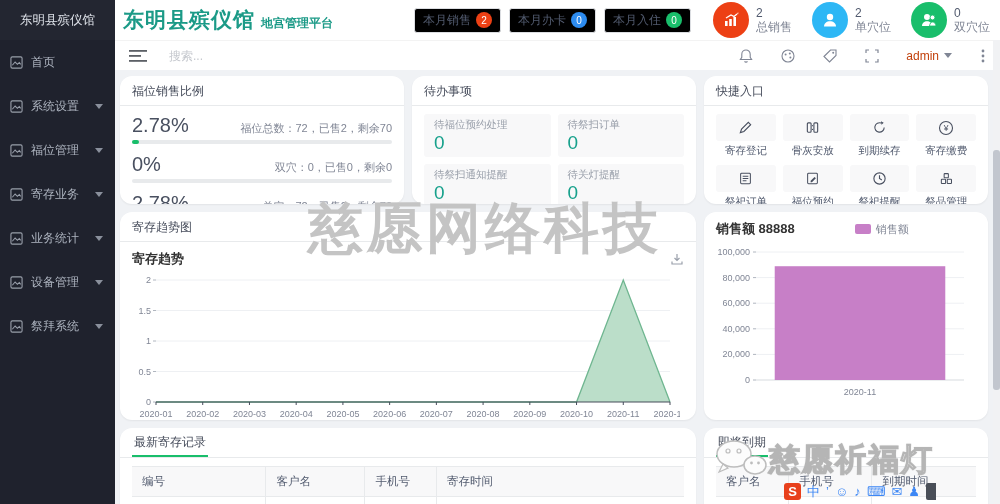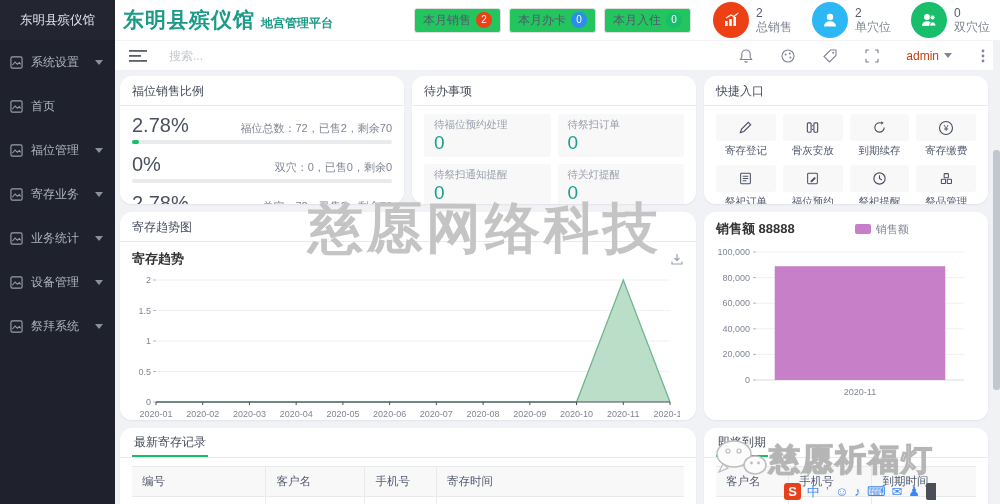--- a/index.html
+++ b/index.html
@@ -16,21 +16,21 @@
   .caret-down { width:0; height:0; border-left:4px solid transparent; border-right:4px solid transparent; border-top:5px solid #8a909c; margin-right:2px; }
 
   
   .main { position:absolute; left:115px; top:0; width:885px; height:504px; }
 
   .app-header { height:40px; background:#fff; display:flex; align-items:center; padding:0 10px 0 8px; }
   .brand { display:flex; align-items:baseline; white-space:nowrap; }
   .brand-title { color:#1b9a87; font-size:21px; font-weight:bold; letter-spacing:1px; }
   .brand-sub { color:#1b9a87; font-size:12px; font-weight:bold; margin-left:6px; }
   .month-badges { display:flex; margin-left:auto; gap:8px; }
-  .mbadge { display:flex; gap:5px; border:1px solid #dcdee2; border-radius:3px; background:#22c55e; padding:3px 8px; font-size:12px; color:#515a6e; cursor:pointer; }
+  .mbadge { display:flex; align-items:center; gap:5px; border:1px solid #dcdee2; border-radius:3px; background:#000000; padding:3px 8px; font-size:12px; color:#515a6e; cursor:pointer; }
   .mbadge .cnt { width:16px; height:16px; border-radius:50%; color:#fff; font-size:10px; display:flex; align-items:center; justify-content:center; }
   .topstats { display:flex; margin-left:22px; gap:20px; }
   .tstat { display:flex; align-items:center; gap:7px; }
   .tstat .circ { width:36px; height:36px; border-radius:50%; display:flex; align-items:center; justify-content:center; }
   .tstat .tv { font-size:12px; color:#515a6e; line-height:14px; }
   .tstat .tl { font-size:12px; color:#808695; line-height:14px; }
 
   .toolbar { height:30px; background:#fff; border-top:1px solid #f3f3f3; display:flex; align-items:center; padding:0 14px; }
   .burger { width:18px; height:14px; margin-right:22px; cursor:pointer; }
   .search-input { border:none; outline:none; font-size:12px; color:#515a6e; width:180px; background:transparent; }
@@ -104,29 +104,29 @@
 
 <div class="root">
 
   <div class="sidebar">
     <div class="sidebar-title">东明县殡仪馆</div>
     <div class="side-item">
       <svg class="mi" viewBox="0 0 14 14">
           <rect x="1" y="1" width="12" height="12" rx="1.5" fill="none" stroke="#aeb5c0" stroke-width="1.2"></rect>
           <path d="M2.5 10l3-3.5 2.5 2.5 2-2 1.5 2" fill="none" stroke="#aeb5c0" stroke-width="1.1"></path>
         </svg>
+      <span class="lbl">首页</span>
+    </div>
+    <div class="side-item">
+      <svg class="mi" viewBox="0 0 14 14">
+          <rect x="1" y="1" width="12" height="12" rx="1.5" fill="none" stroke="#aeb5c0" stroke-width="1.2"></rect>
+          <path d="M2.5 10l3-3.5 2.5 2.5 2-2 1.5 2" fill="none" stroke="#aeb5c0" stroke-width="1.1"></path>
+        </svg>
       <span class="lbl">系统设置</span>
       <span class="caret-down"></span>
-    </div>
-    <div class="side-item">
-      <svg class="mi" viewBox="0 0 14 14">
-          <rect x="1" y="1" width="12" height="12" rx="1.5" fill="none" stroke="#aeb5c0" stroke-width="1.2"></rect>
-          <path d="M2.5 10l3-3.5 2.5 2.5 2-2 1.5 2" fill="none" stroke="#aeb5c0" stroke-width="1.1"></path>
-        </svg>
-      <span class="lbl">首页</span>
     </div>
     <div class="side-item">
       <svg class="mi" viewBox="0 0 14 14">
           <rect x="1" y="1" width="12" height="12" rx="1.5" fill="none" stroke="#aeb5c0" stroke-width="1.2"></rect>
           <path d="M2.5 10l3-3.5 2.5 2.5 2-2 1.5 2" fill="none" stroke="#aeb5c0" stroke-width="1.1"></path>
         </svg>
       <span class="lbl">福位管理</span>
       <span class="caret-down"></span>
     </div>
     <div class="side-item">

